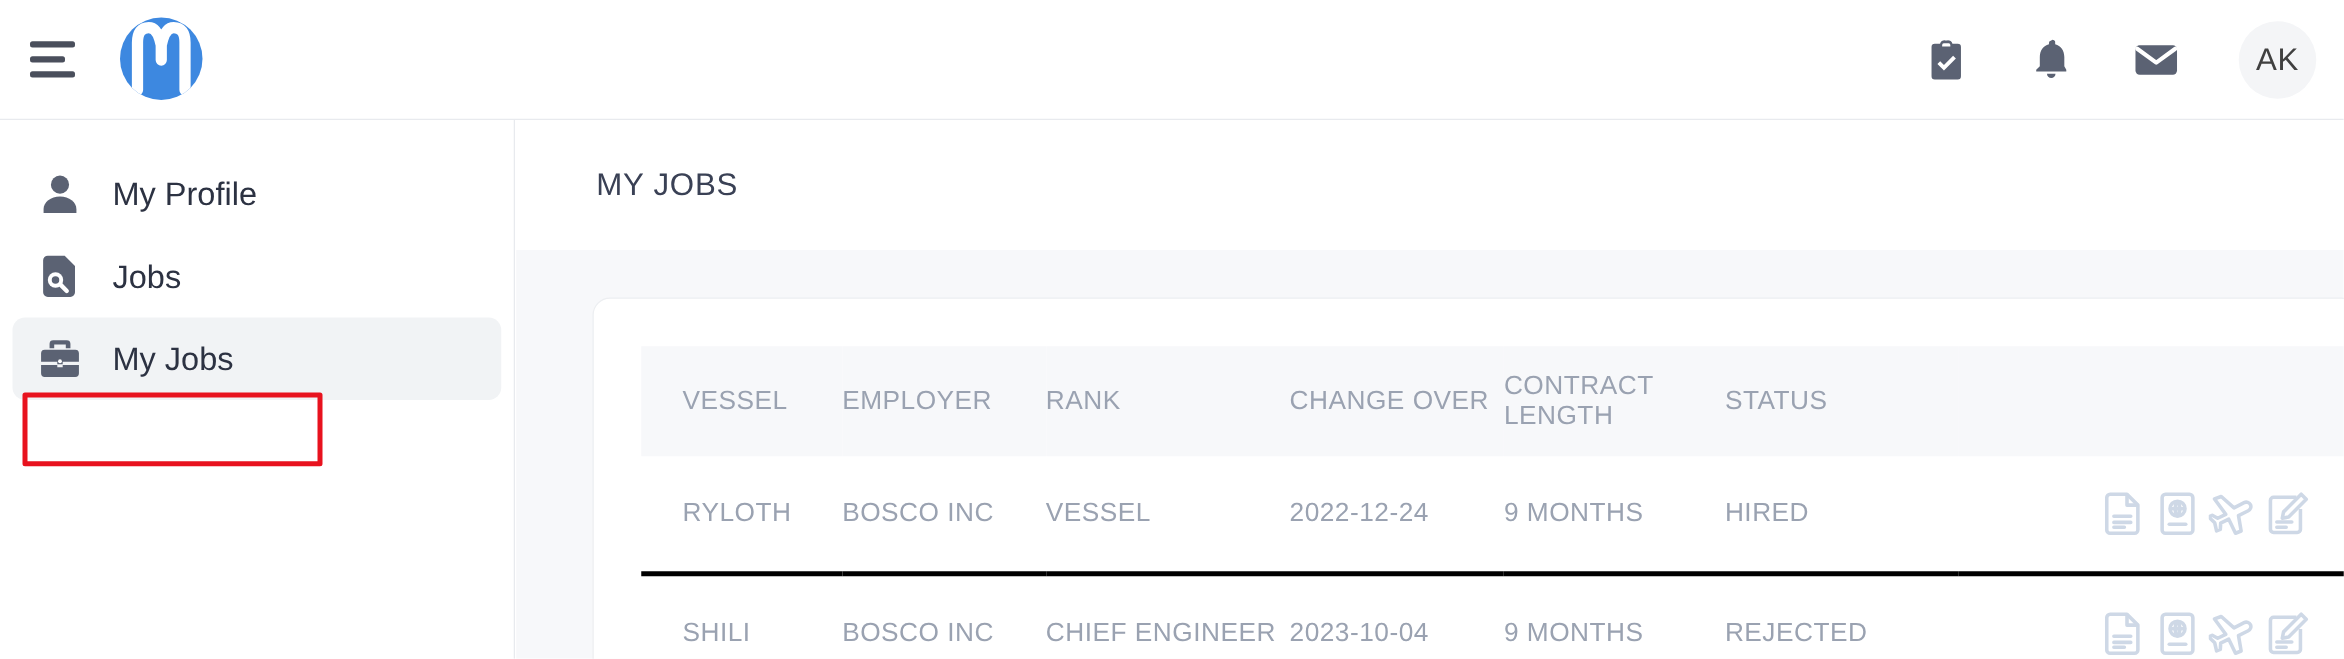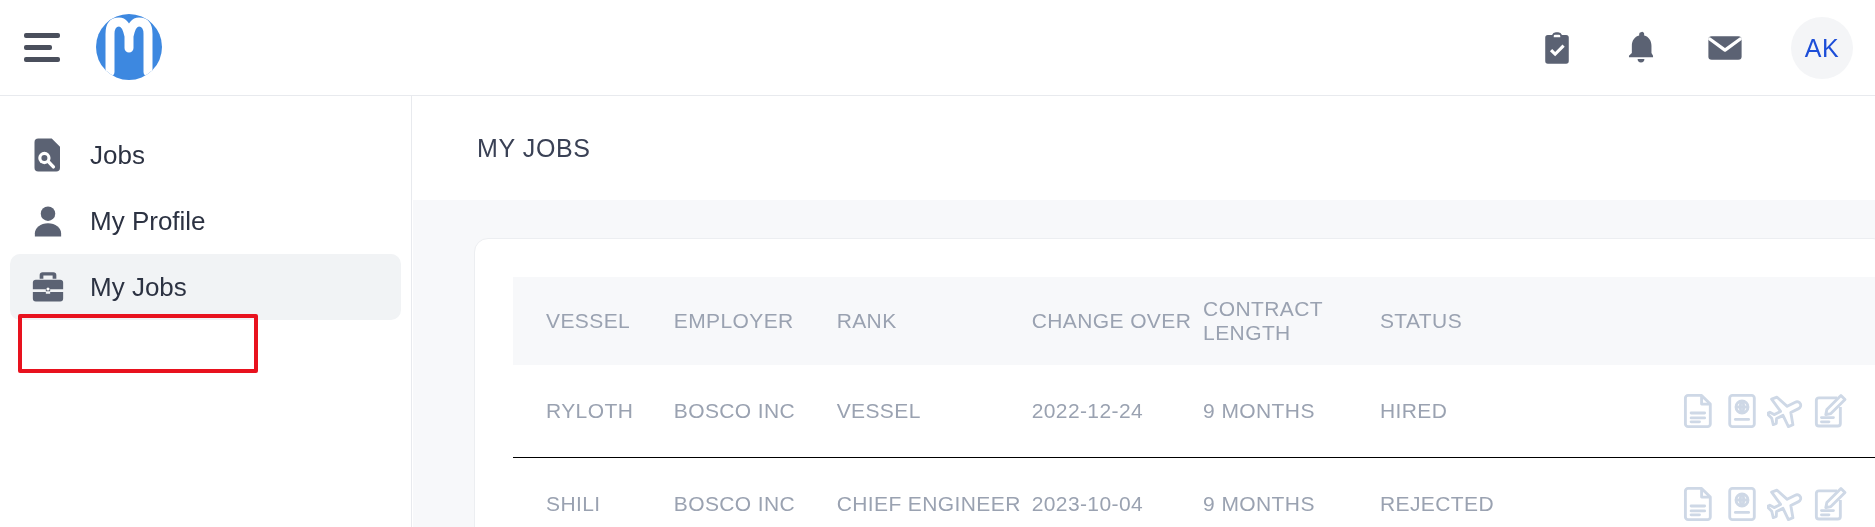--- a/index.html
+++ b/index.html
@@ -34,21 +34,21 @@
     overflow: hidden; cursor: pointer;
   }
 
   .topbar-actions {
     position: absolute; right: 22px; top: 0; height: 96px;
     display: flex; align-items: center; gap: 48px;
   }
   .ticon { width: 36px; height: 36px; display: flex; align-items: center; justify-content: center; cursor: pointer; }
   .avatar {
     width: 62px; height: 62px; border-radius: 50%;
-    background: #f4f5f7; color: #1d4ed8;
+    background: #f4f5f7; color: #404040;
     display: flex; align-items: center; justify-content: center;
     font-size: 25px; letter-spacing: .5px; cursor: pointer;
   }
 
   
   .sidebar {
     position: absolute; left: 0; top: 96px; width: 412px; height: 431px;
     background: #ffffff; border-right: 1px solid #e8eaee;
     padding-top: 26px;
   }
@@ -84,21 +84,21 @@
   }
   th.c1 { width: 150px; padding-left: 33px; }
   th.c2 { width: 152px; margin-left: 25px; }
   th.c3 { width: 182px; margin-left: 28px; }
   th.c4 { width: 160px; }
   th.c5 { width: 165px; }
   th.c6 { width: 175px; }
   th.c7 { width: 300px; }
   td {
     font-size: 21px; color: #9aa2b1; letter-spacing: .4px;
-    padding: 27px 0; border-bottom: 1px solid #000000; vertical-align: middle;
+    padding: 27px 0; border-bottom: 4px solid #000000; vertical-align: middle;
     white-space: nowrap;
   }
   td.c1 { padding-left: 33px; }
   td.actions { padding-left: 0; }
   .action-wrap { display: flex; align-items: center; gap: 6px; padding-left: 112px; }
   .act-icon { width: 38px; height: 38px; display: flex; align-items: center; justify-content: center; cursor: pointer; }
 </style>
 </head>
 <body>
 
@@ -139,38 +139,38 @@
       <div class="avatar">
         <span>AK</span>
       </div>
     </div>
   </div>
 
   <div class="sidebar">
 
     <div class="nav-item">
       <span class="nav-icon">
+        <svg width="34" height="34" viewBox="0 0 22 22" fill="#5b6273">
+          <circle cx="11" cy="6.3" r="4.7"></circle>
+          <path d="M11 12.4c-4.8 0-8.5 2.9-8.5 6.5V21h17v-2.1c0-3.6-3.7-6.5-8.5-6.5z"></path>
+        </svg>
+      </span>
+      <span class="nav-label">My Profile</span>
+    </div>
+
+    <div class="nav-item">
+      <span class="nav-icon">
         <svg width="34" height="36" viewBox="0 0 22 24" fill="#5b6273">
           <path d="M13.5 1H4.5A2.5 2.5 0 0 0 2 3.5v17A2.5 2.5 0 0 0 4.5 23h12a2.5 2.5 0 0 0 2.5-2.5V6.5z"></path>
           <circle cx="8.6" cy="14" r="4.1" fill="#ffffff"></circle>
           <circle cx="8.6" cy="14" r="2" fill="#5b6273"></circle>
           <path d="M11.4 16.6 14.6 19.9" stroke="#ffffff" stroke-width="2.3" stroke-linecap="round"></path>
         </svg>
       </span>
       <span class="nav-label">Jobs</span>
-    </div>
-
-    <div class="nav-item">
-      <span class="nav-icon">
-        <svg width="34" height="34" viewBox="0 0 22 22" fill="#5b6273">
-          <circle cx="11" cy="6.3" r="4.7"></circle>
-          <path d="M11 12.4c-4.8 0-8.5 2.9-8.5 6.5V21h17v-2.1c0-3.6-3.7-6.5-8.5-6.5z"></path>
-        </svg>
-      </span>
-      <span class="nav-label">My Profile</span>
     </div>
 
     <div class="nav-item selected">
       <span class="nav-icon">
         <svg width="34" height="32" viewBox="0 0 22 20" fill="#5b6273">
           <path d="M8 2.6h6V4.6h2.4V2.2A1.9 1.9 0 0 0 14.5.4h-7a1.9 1.9 0 0 0-1.9 1.8v2.4H8z"></path>
           <path d="M1.2 7.1A1.9 1.9 0 0 1 3.1 5.3h15.8a1.9 1.9 0 0 1 1.9 1.8v4.4H12.4v1.3H9.6v-1.3H1.2z"></path>
           <circle cx="11" cy="11.3" r="1" fill="#ffffff"></circle>
           <path d="M1.2 13.2h8.4v1.2h2.8v-1.2h8.4v4.3a1.9 1.9 0 0 1-1.9 1.9H3.1a1.9 1.9 0 0 1-1.9-1.9z"></path>
         </svg>

